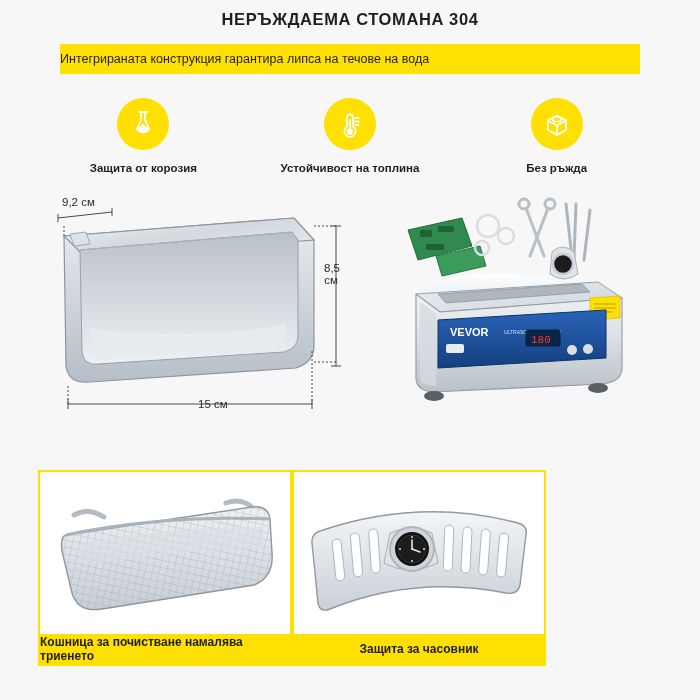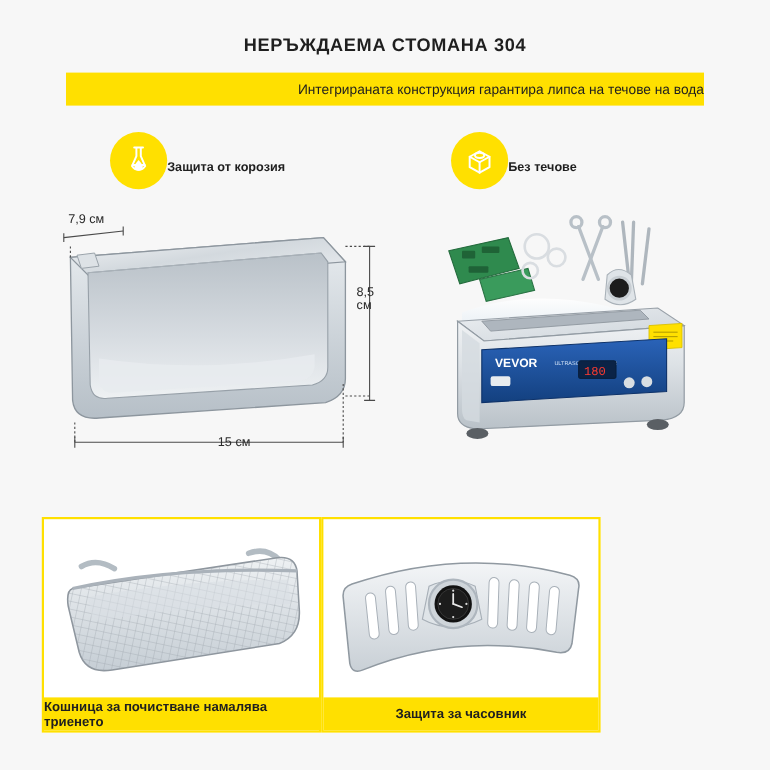--- a/index.html
+++ b/index.html
@@ -21,47 +21,47 @@
     height: 700px;
     box-sizing: border-box;
   }
 
   
   .title {
     text-align: center;
     font-size: 16.5px;
     font-weight: bold;
     letter-spacing: 0.6px;
-    padding-top: 32px;
+    padding-top: 10px;
     color: #1f1f1f;
   }
   .subtitle-bar {
     margin: 15px auto 0 auto;
     width: 580px;
     height: 30px;
     background: #ffe000;
     display: flex;
     align-items: center;
-    justify-content: flex-end;
+    justify-content: flex-start;
     font-size: 12.5px;
     color: #1f1f1f;
   }
 
   
   .features {
     margin: 24px auto 0 auto;
     width: 620px;
     display: flex;
     justify-content: space-around;
     align-items: flex-start;
   }
   .feature {
     width: 190px;
     display: flex;
-    flex-direction: row;
+    flex-direction: column;
     align-items: center;
   }
   .circle {
     width: 52px;
     height: 52px;
     border-radius: 50%;
     background: #ffe000;
     display: flex;
     align-items: center;
     justify-content: center;
@@ -174,40 +174,53 @@
           <g fill="none" stroke="#ffffff" stroke-width="1.8" stroke-linecap="round" stroke-linejoin="round">
             <path d="M13 5 h8 M15 5 v8 l-4 9 a7 7 0 0 0 12 0 l-4 -9 v-8"></path>
             <path d="M11.5 21 h11"></path>
           </g>
           <path d="M17 16.5 c2.6 3 3.8 4.4 3.8 6 a3.8 3.8 0 0 1 -7.6 0 c0 -1.6 1.2 -3 3.8 -6 z" fill="#ffffff"></path>
         </svg>
       </div>
       <div class="feature-label">Защита от корозия</div>
     </div>
 
+    <div class="feature">
+      <div class="circle">
+        <svg width="34" height="34" viewBox="0 0 34 34">
+          <g fill="none" stroke="#ffffff" stroke-width="1.8" stroke-linecap="round">
+            <path d="M17 7.5 a3.2 3.2 0 0 1 3.2 3.2 v9 a5.6 5.6 0 1 1 -6.4 0 v-9 A3.2 3.2 0 0 1 17 7.5 z"></path>
+            <path d="M22.6 11 h3 M22.6 14.5 h3 M22.6 18 h3"></path>
+          </g>
+          <circle cx="17" cy="24.6" r="3.1" fill="#ffffff"></circle>
+          <rect x="15.9" y="12" width="2.2" height="10" rx="1.1" fill="#ffffff"></rect>
+        </svg>
+      </div>
+      <div class="feature-label">Устойчивост на топлина</div>
+    </div>
 
     <div class="feature">
       <div class="circle">
         <svg width="34" height="34" viewBox="0 0 34 34">
           <g fill="none" stroke="#ffffff" stroke-width="1.8" stroke-linejoin="round" stroke-linecap="round">
             <path d="M8 13.5 l9 -5 l9 5 v9.5 l-9 5 l-9 -5 z"></path>
             <path d="M8 13.5 l9 5 l9 -5"></path>
             <path d="M17 18.5 v9.5"></path>
             <ellipse cx="17" cy="12.2" rx="4.2" ry="2.4"></ellipse>
           </g>
         </svg>
       </div>
-      <div class="feature-label">Без течове</div>
+      <div class="feature-label">Без ръжда</div>
     </div>
   </div>
 
   <div class="mid">
 
     <div class="tank-area">
-      <div class="dim-label dim-top">7,9 см</div>
+      <div class="dim-label dim-top">9,2 см</div>
       <div class="dim-label dim-bottom">15 см</div>
       <div class="dim-label dim-right">8,5 см</div>
 
       <svg width="320" height="236" viewBox="0 0 320 236">
         <defs>
           <linearGradient id="steelTop" x1="0" y1="0" x2="1" y2="1">
             <stop offset="0%" stop-color="#f2f4f6"></stop>
             <stop offset="45%" stop-color="#d3d9de"></stop>
             <stop offset="100%" stop-color="#eceff2"></stop>
           </linearGradient>

